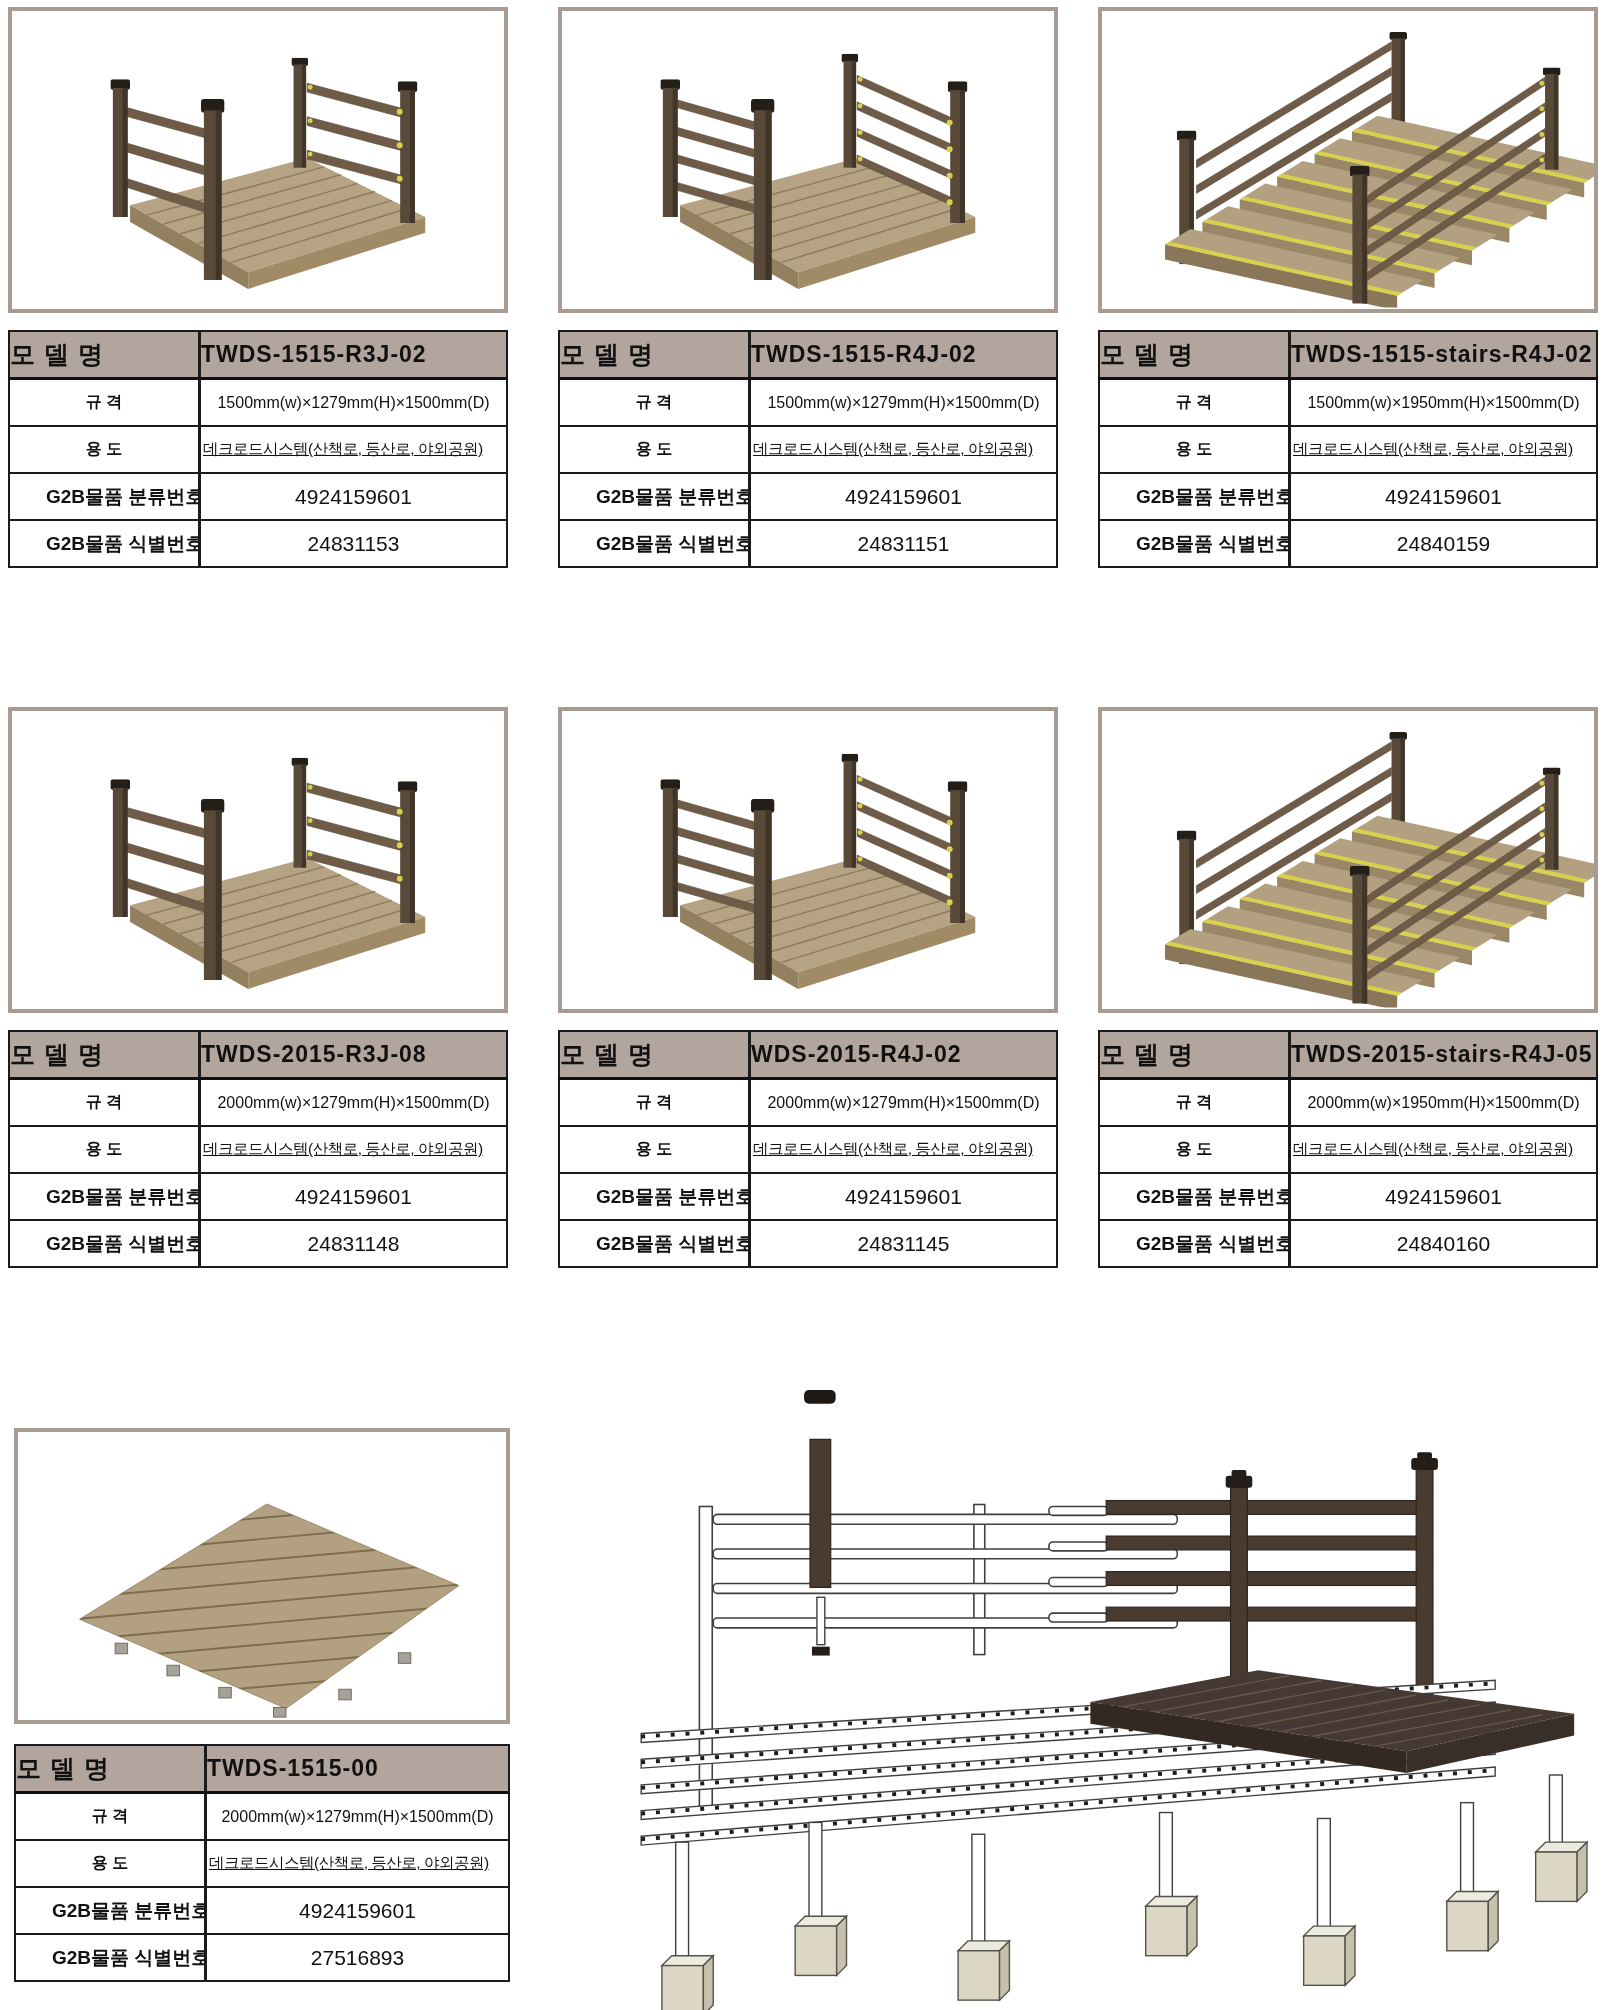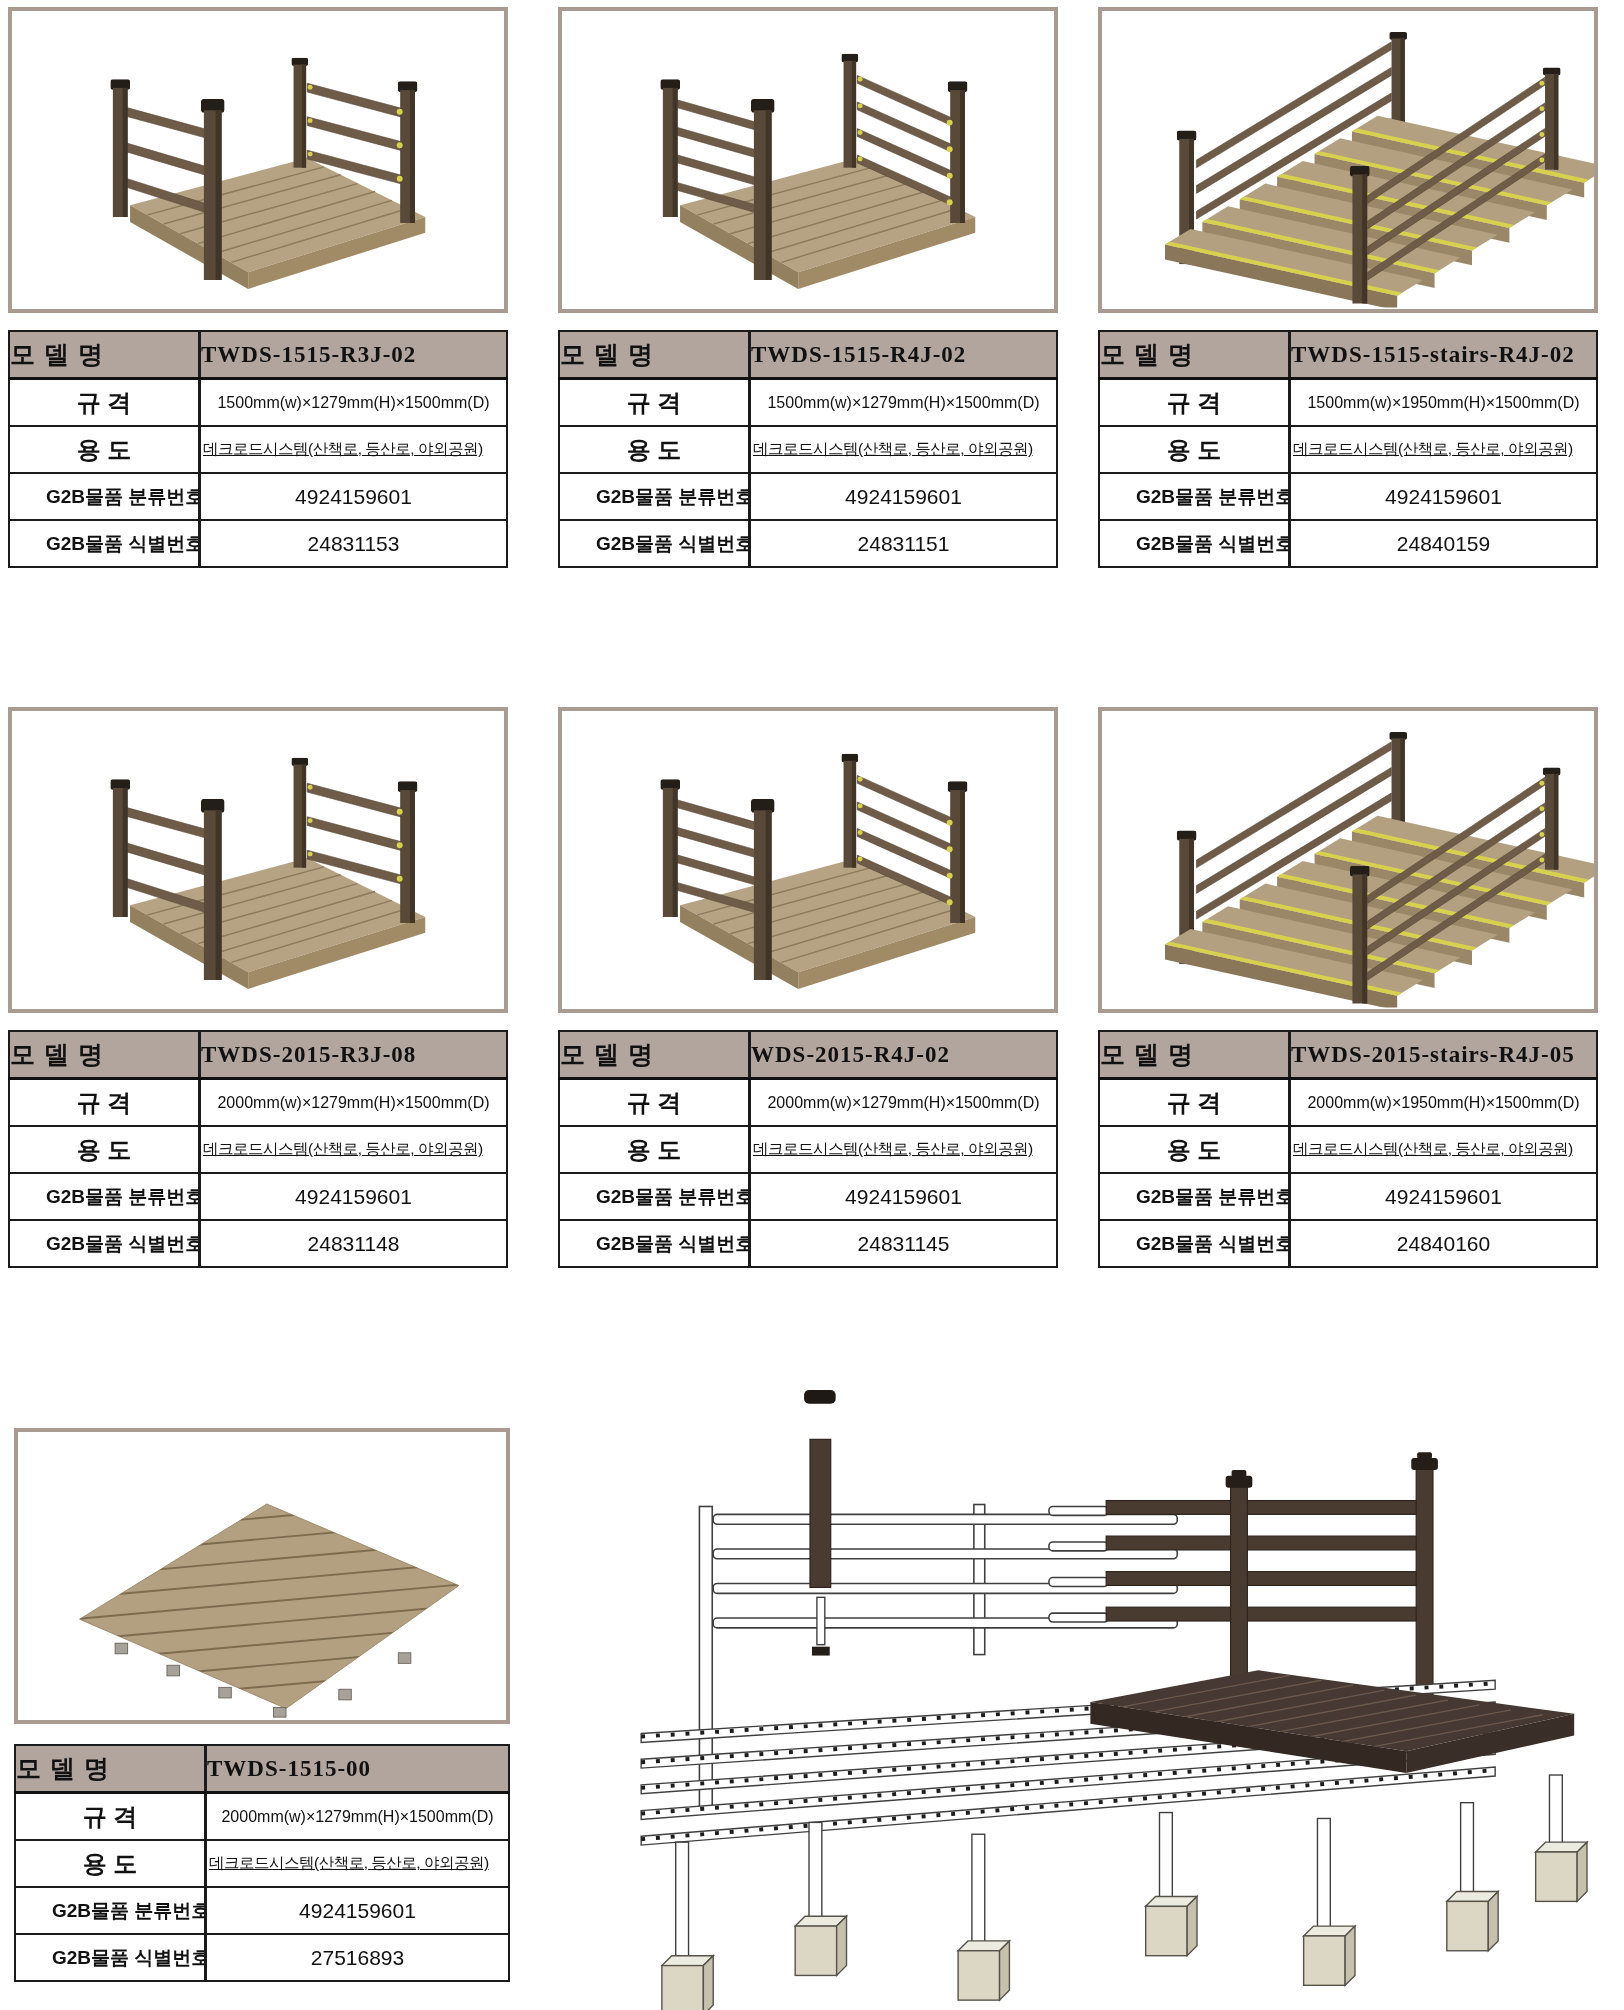--- a/index.html
+++ b/index.html
@@ -10,24 +10,24 @@
   #card3{left:8px;top:707px} #card4{left:558px;top:707px} #card5{left:1098px;top:707px}
   #card6{left:14px;top:1428px;width:496px}
   .figure{border:4px solid #a99b91;background:#fff;height:298px;margin:0 0 17px 0;}
   #card6 .figure{height:288px;margin-bottom:20px;}
   .figure svg{display:block;width:100%;height:100%;}
   table.spec{width:100%;border-collapse:collapse;table-layout:fixed;}
   table.spec td{border:2px solid #1b1b1b;height:45px;padding:0;overflow:hidden;white-space:nowrap;vertical-align:middle;}
   table.spec tr.hdr td{background:#b2a59d;border-bottom:3px solid #111;}
   td.lbl{width:188px;text-align:center;font-weight:700;border-right:3px solid #1b1b1b !important;}
   tr.hdr td{font-weight:700;font-size:25px;letter-spacing:1px;text-align:left;}
-  td.lbl.big{font-size:24px;margin-left:36px;}
+  td.lbl.big{font-size:16px;margin-left:36px;}
   td.lbl.g2b{font-size:19px;letter-spacing:0;padding-left:36px;}
   td.val{text-align:center;}
-  td.val.model{font-size:23px;font-weight:700;font-family:Liberation Serif, serif;}
+  td.val.model{font-size:23px;font-weight:700;}
   td.val.dim{font-size:16px;}
   td.val.use{font-size:15.5px;text-align:left;padding-left:2px;letter-spacing:-0.5px;text-decoration:underline;}
   td.val.num{font-size:21px;}
   .tech{position:absolute;left:620px;top:1388px;width:1000px;height:622px;}
   .tech svg{display:block;width:100%;height:100%;}
 </style>
 </head>
 <body>
 
 <svg width="0" height="0" style="position:absolute" aria-hidden="true">

